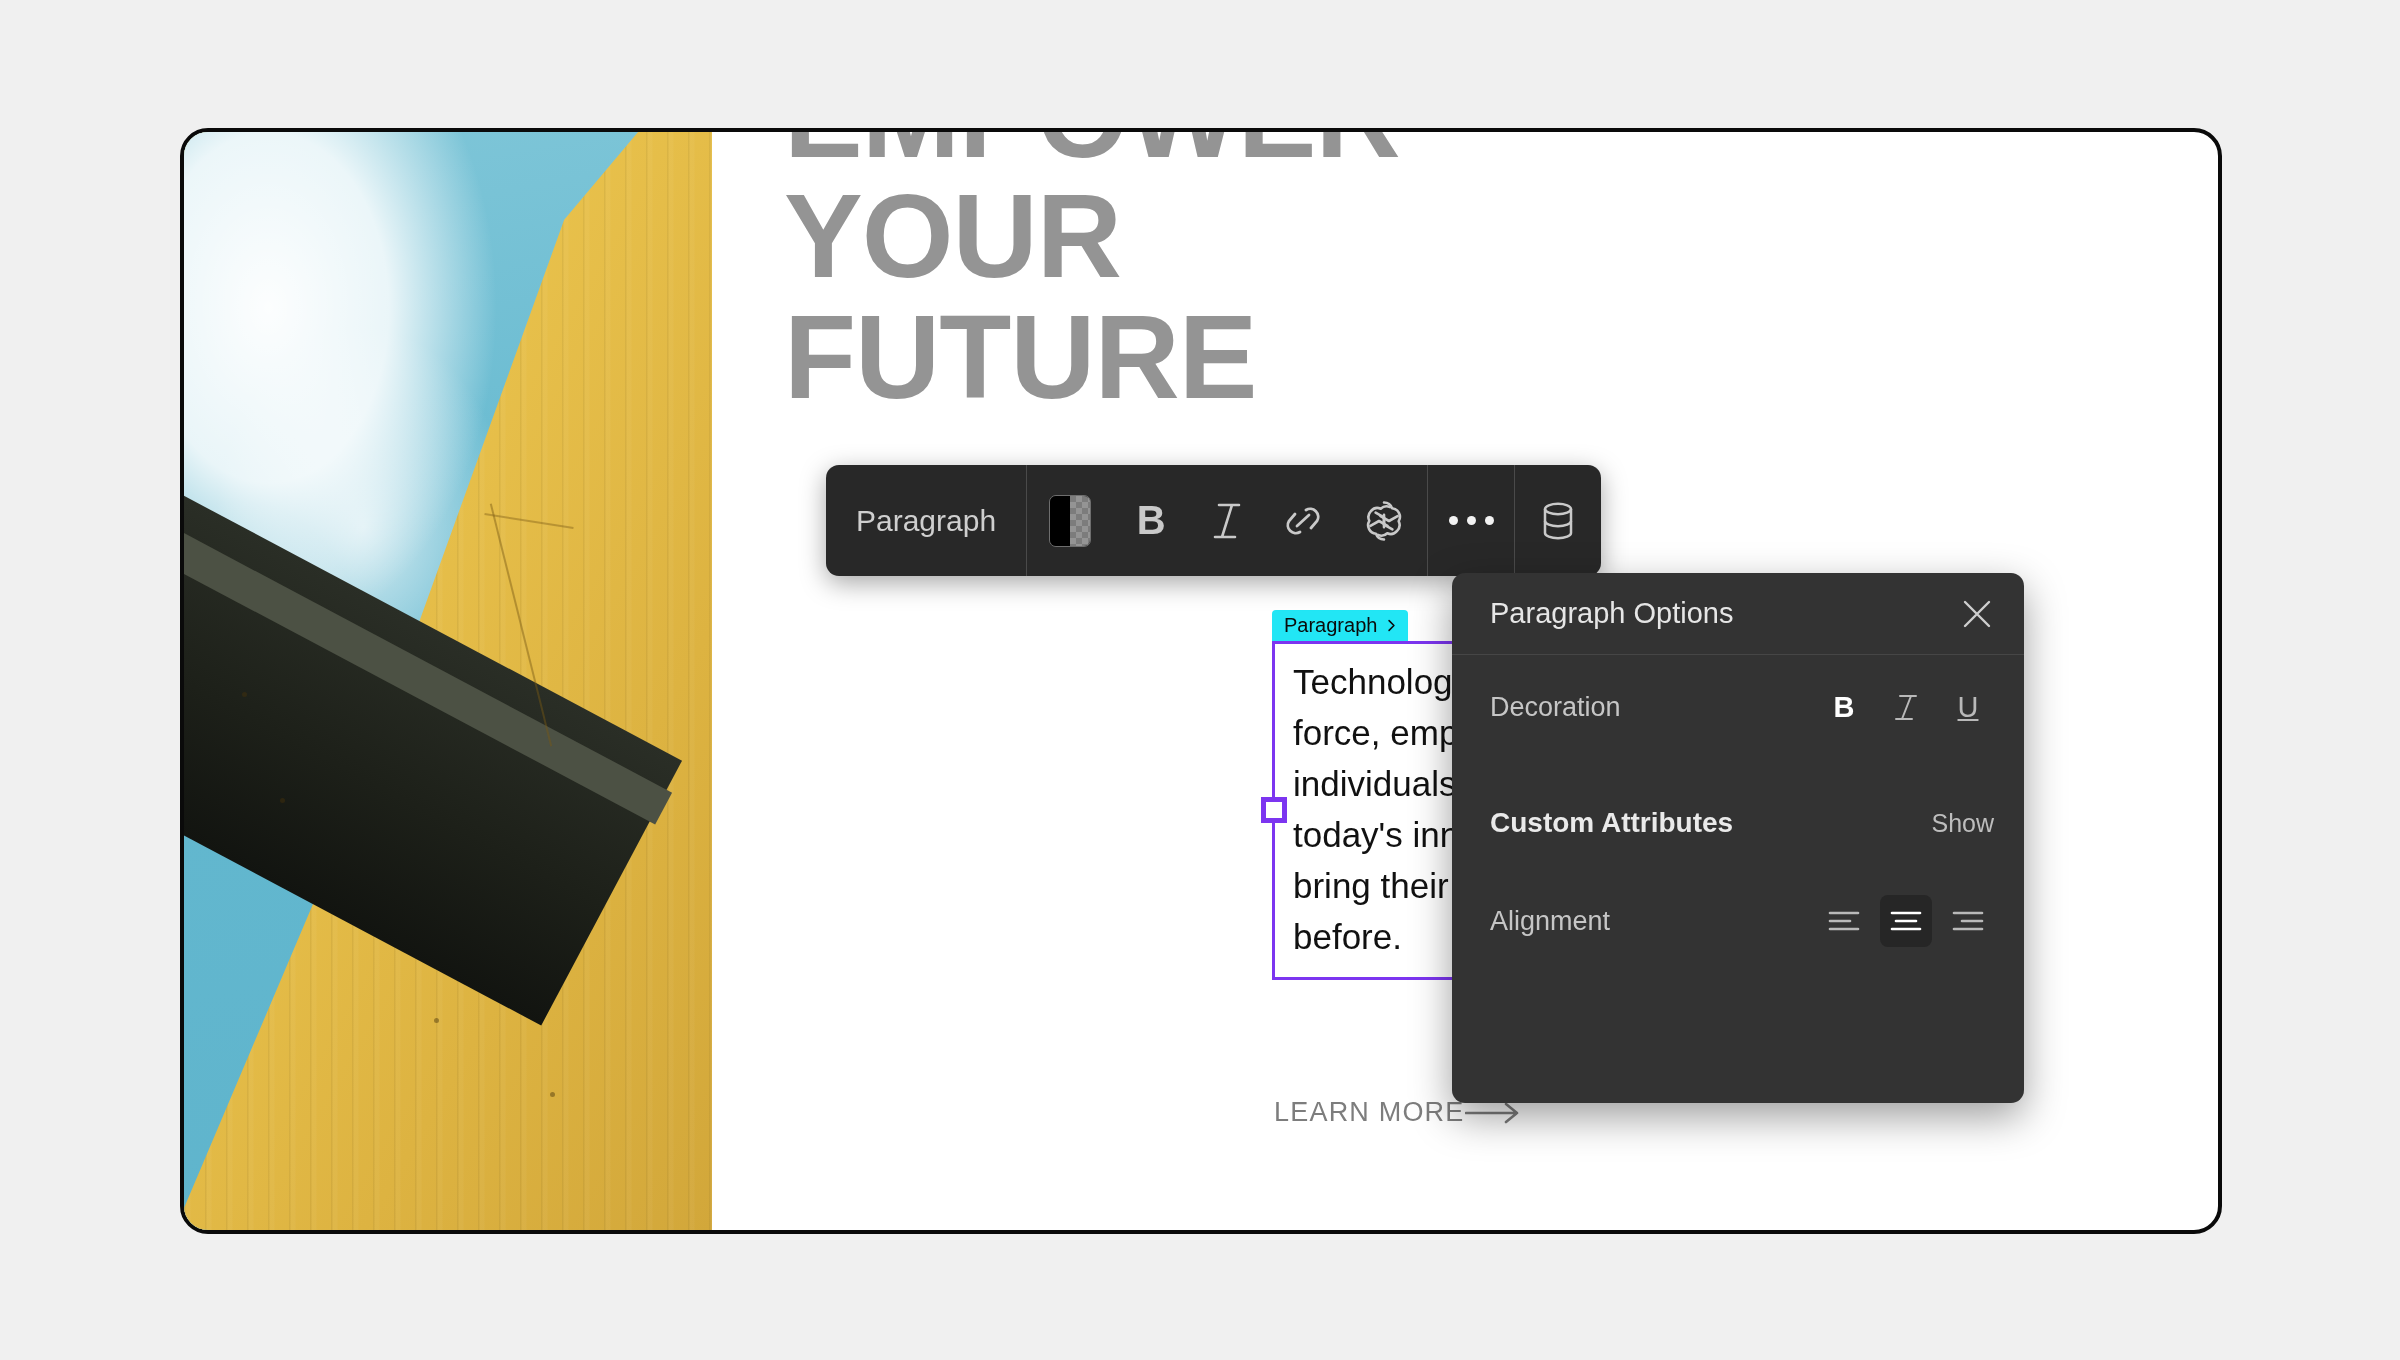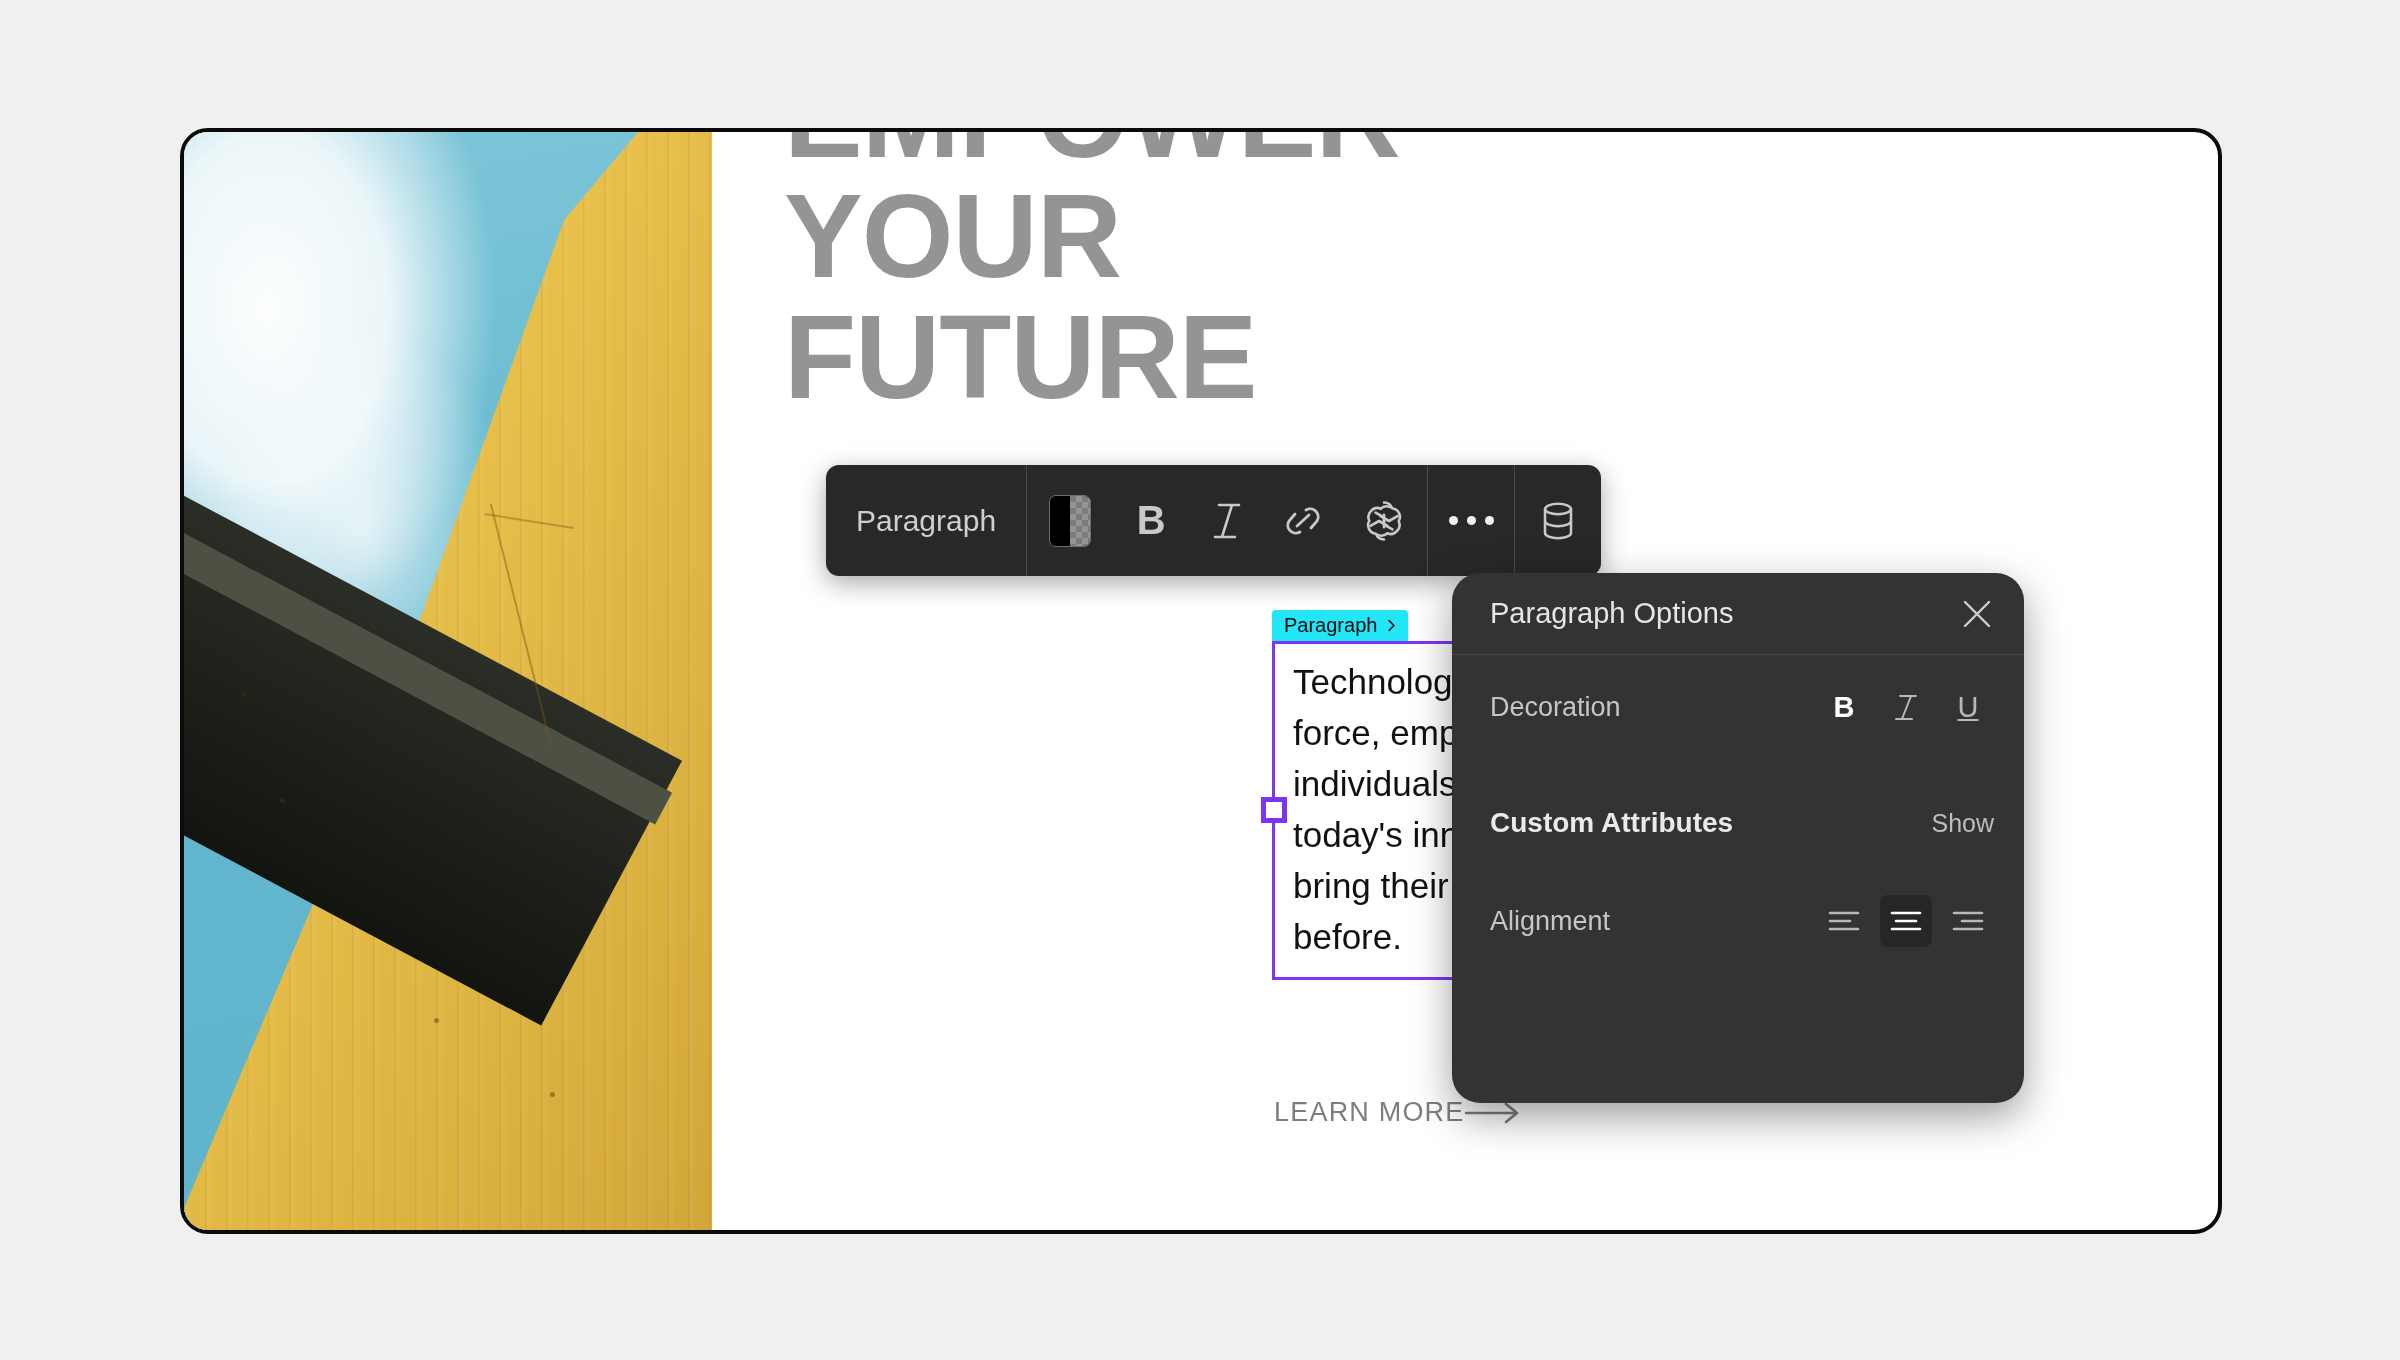--- a/index.html
+++ b/index.html
@@ -203,21 +203,21 @@
   .glyph-b { font-size: 40px; font-weight: 700; color: #c9c9c9; }
   .dots { display: flex; gap: 9px; }
   .dots i { width: 9px; height: 9px; border-radius: 50%; background: #f2f2f2; display: block; }
 
   
   .panel {
     position: absolute;
     left: 1452px; top: 573px;
     width: 572px; height: 530px;
     background: #333333;
-    border-radius: 28px;
+    border-radius: 13px;
     box-shadow: 0 14px 40px rgba(0,0,0,0.38);
     color: #d8d8d8;
   }
   .panel-head {
     height: 82px;
     display: flex; align-items: center; justify-content: space-between;
     padding: 0 30px 0 38px;
     border-bottom: 1px solid #464646;
   }
   .panel-title { font-size: 29px; color: #e6e6e6; }

